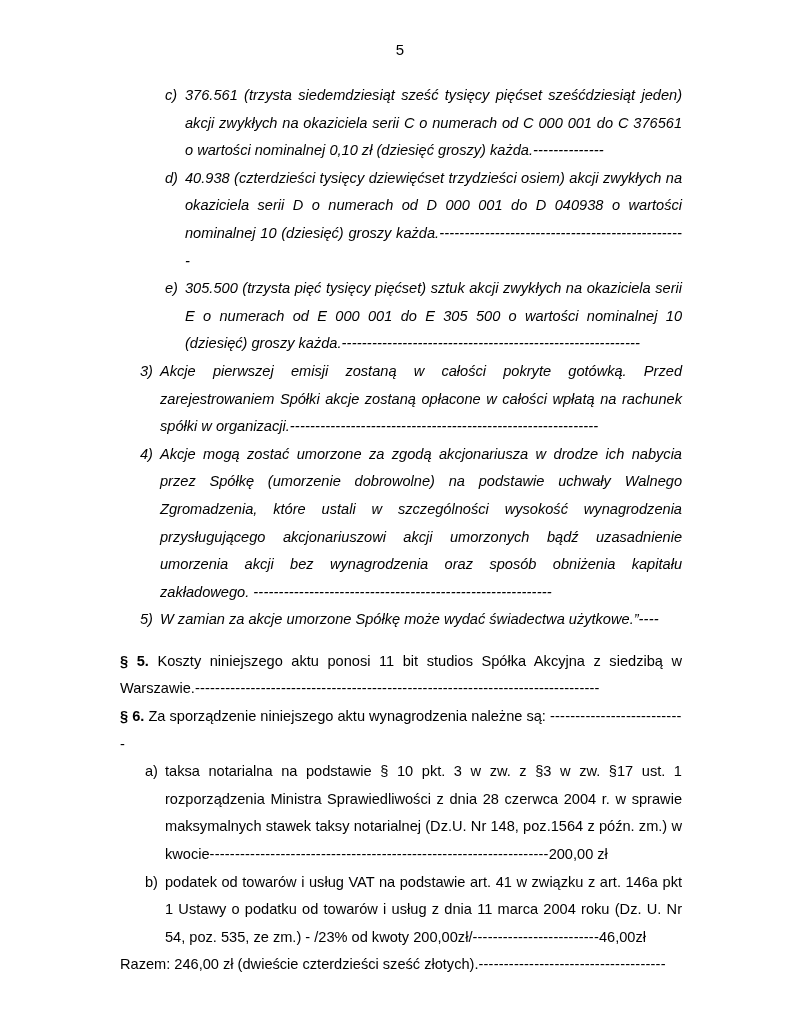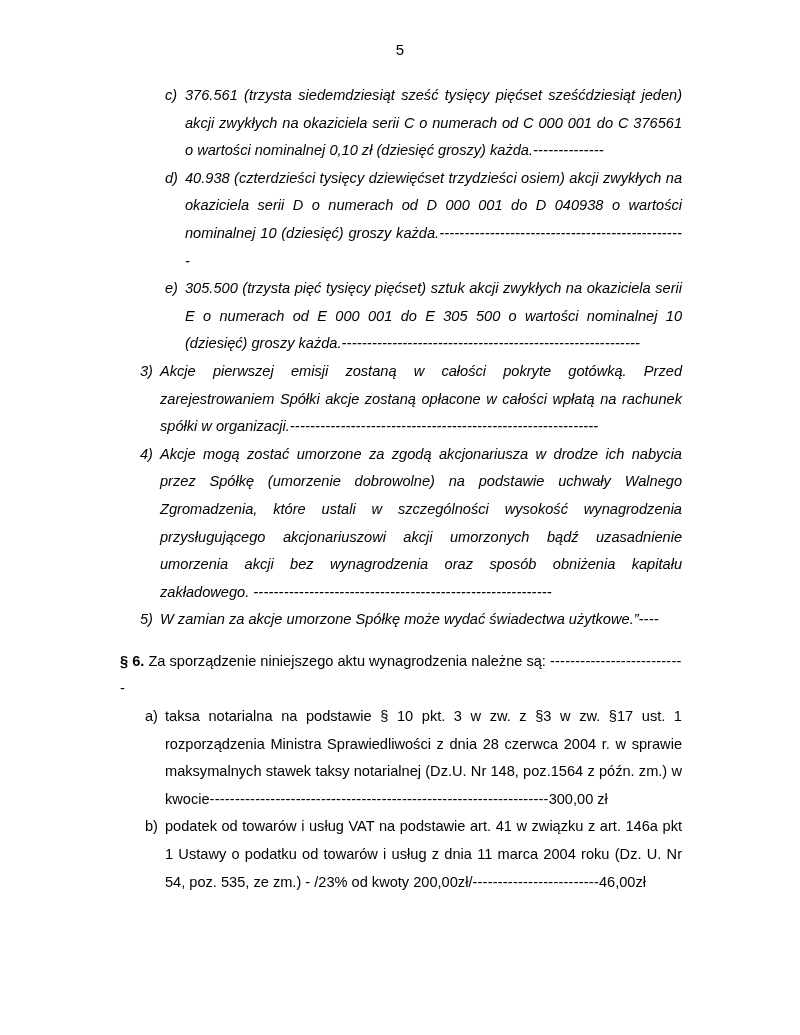--- a/index.html
+++ b/index.html
@@ -124,28 +124,34 @@
       <span class="marker">4)</span><span>Akcje mogą zostać umorzone za zgodą akcjonariusza w drodze ich nabycia przez Spółkę (umorzenie dobrowolne) na podstawie uchwały Walnego Zgromadzenia, które ustali w szczególności wysokość wynagrodzenia przysługującego akcjonariuszowi akcji umorzonych bądź uzasadnienie umorzenia akcji bez wynagrodzenia oraz sposób obniżenia kapitału zakładowego. </span><span class="filler">-----------------------------------------------------------</span>
     </p>
 
     <p class="italic lvl-num nostretch">
       <span class="marker">5)</span><span>W zamian za akcje umorzone Spółkę może wydać świadectwa użytkowe.”</span><span class="filler">----</span>
     </p>
 
     <div class="gap"></div>
 
 
+    <p class="flush">
+      <span class="sec-label">§ 5.</span><span> Koszty niniejszego aktu ponosi 11 bit studios Spółka Akcyjna z siedzibą w Warszawie.</span><span class="filler">--------------------------------------------------------------------------------</span>
+    </p>
 
     <p class="flush nostretch">
       <span class="sec-label">§ 6.</span><span> Za sporządzenie niniejszego aktu wynagrodzenia należne są: </span><span class="filler">---------------------------</span>
     </p>
 
     <p class="lvl-cost">
-      <span class="marker">a)</span><span>taksa notarialna na podstawie § 10 pkt. 3 w zw. z §3 w zw. §17 ust. 1 rozporządzenia Ministra Sprawiedliwości z dnia 28 czerwca 2004 r. w sprawie maksymalnych stawek taksy notarialnej (Dz.U. Nr 148, poz.1564 z późn. zm.) w kwocie</span><span class="filler">-------------------------------------------------------------------</span><span>300,00 zł</span>
+      <span class="marker">a)</span><span>taksa notarialna na podstawie § 10 pkt. 3 w zw. z §3 w zw. §17 ust. 1 rozporządzenia Ministra Sprawiedliwości z dnia 28 czerwca 2004 r. w sprawie maksymalnych stawek taksy notarialnej (Dz.U. Nr 148, poz.1564 z późn. zm.) w kwocie</span><span class="filler">-------------------------------------------------------------------</span><span>200,00 zł</span>
     </p>
 
     <p class="lvl-cost">
       <span class="marker">b)</span><span>podatek od towarów i usług VAT na podstawie art. 41 w związku z art. 146a pkt 1 Ustawy o podatku od towarów i usług z dnia 11 marca 2004 roku (Dz. U. Nr 54, poz. 535, ze zm.) - /23% od kwoty 200,00zł/</span><span class="filler">-------------------------</span><span>46,00zł</span>
     </p>
 
+    <p class="flush nostretch">
+      <span>Razem: 246,00 zł (dwieście czterdzieści sześć złotych).</span><span class="filler">-------------------------------------</span>
+    </p>
 
   </div>
 </div>
 
 </body></html>

